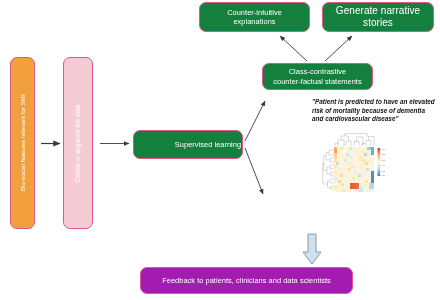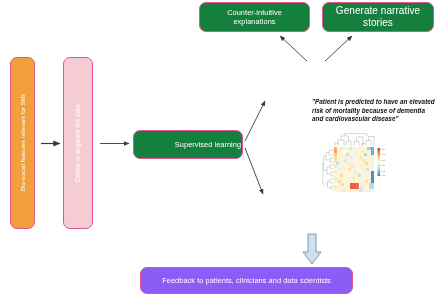--- a/index.html
+++ b/index.html
@@ -31,21 +31,21 @@
     justify-content: center;
     text-align: center;
     color: #ffffff;
     line-height: 1.22;
     letter-spacing: 0.05px;
     z-index: 5;
   }
   .node.blue  { background: #15803d; }
   .node.orange{ background: #f2a03d; }
   .node.pink  { background: #f6ccd4; }
-  .node.green { background: #8b5cf6; border-color: #e0558b; }
+  .node.green { background: #a21caf; border-color: #e0558b; }
 
   
   .vert {
     writing-mode: vertical-rl;
     transform: rotate(180deg);
   }
   .vert .vlabel { display: block; }
 
   
   #node-bio         { left: 10px;  top: 57px;  width: 25px;  height: 172px; font-size: 6.1px; }
@@ -128,20 +128,26 @@
   <div class="node pink vert" id="node-augment">
     <span class="vlabel">Delete or augment  the data</span>
   </div>
 
   <div class="node blue" id="node-supervised">
     <span>
       <span>Supervised learning</span><br>
     </span>
   </div>
 
+  <div class="node blue" id="node-cf">
+    <span>
+      <span>Class-contrastive</span><br>
+      <span>counter-factual statements</span>
+    </span>
+  </div>
 
   <div class="node blue" id="node-counter">
     <span>
       <span>Counter-intuitive</span><br>
       <span>explanations</span>
     </span>
   </div>
 
   <div class="node blue" id="node-narrative">
     <span>Generate narrative stories</span>

